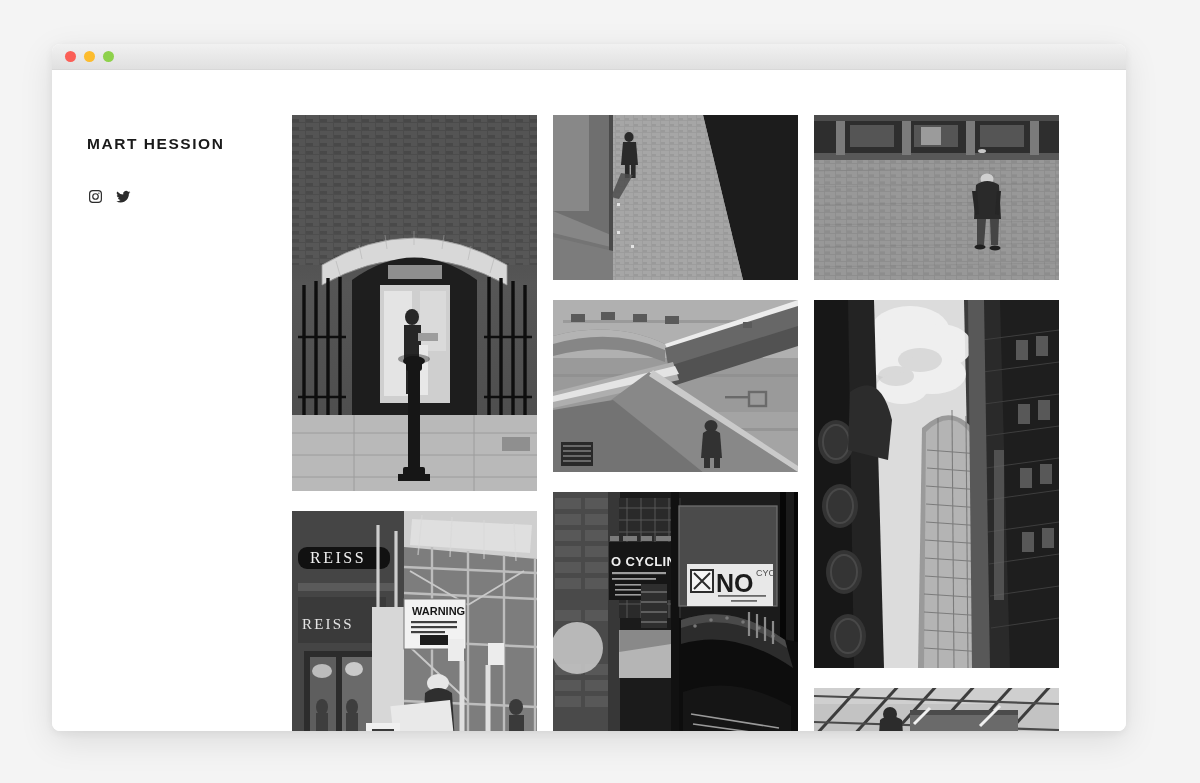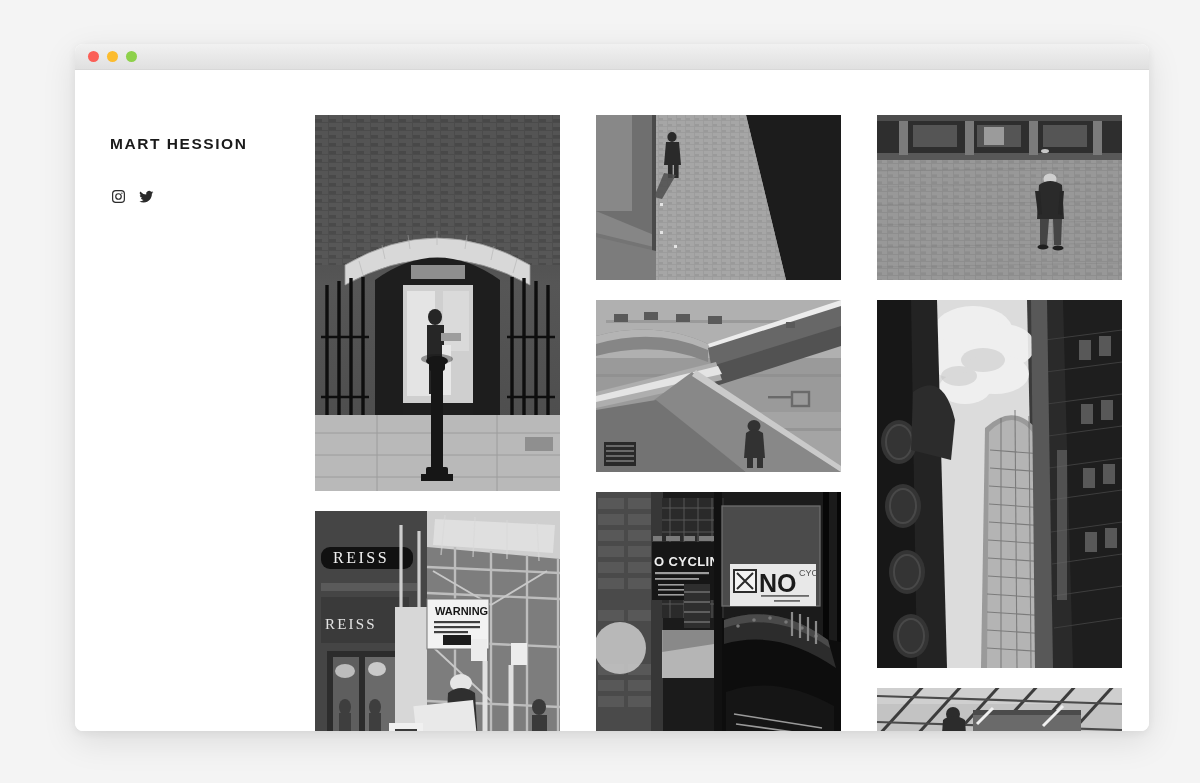--- a/index.html
+++ b/index.html
@@ -13,21 +13,21 @@
 
   body {
     background: #f4f4f4;
     font-family: "Liberation Sans", sans-serif;
     -webkit-font-smoothing: antialiased;
   }
 
   
   .browser-window {
     position: absolute;
-    left: 75px;
+    left: 52px;
     top: 44px;
     width: 1074px;
     height: 687px;
     border-radius: 8px;
     background: #ffffff;
     box-shadow: 0 10px 34px rgba(0,0,0,0.10), 0 2px 8px rgba(0,0,0,0.06);
     overflow: hidden;
   }
 
   .title-bar {
@@ -114,21 +114,21 @@
     align-items: center;
     justify-content: center;
     cursor: pointer;
     color: #2b2b2b;
   }
   .social-icon svg { display: block; }
 
   
   .gallery {
     display: flex;
-    gap: 36px;
+    gap: 16px;
     padding-top: 4px;
   }
 
   .gal-col {
     display: flex;
     flex-direction: column;
     gap: 20px;
   }
   .col-1 { width: 245px; }
   .col-2 { width: 245px; }

